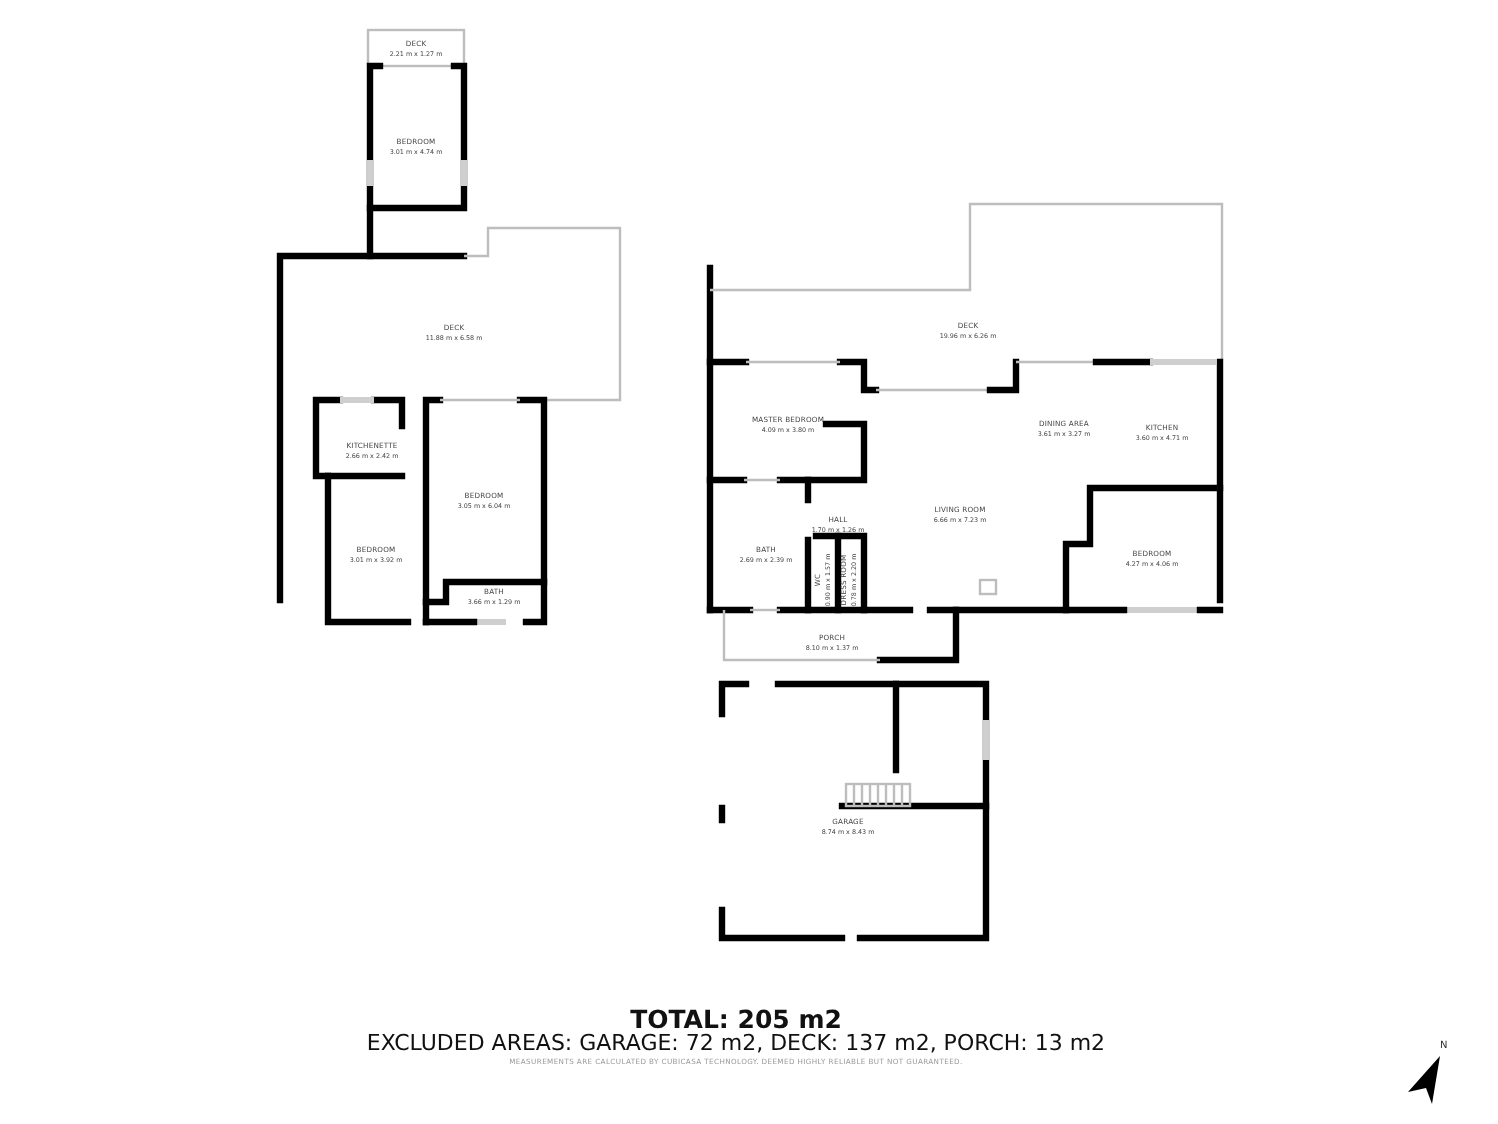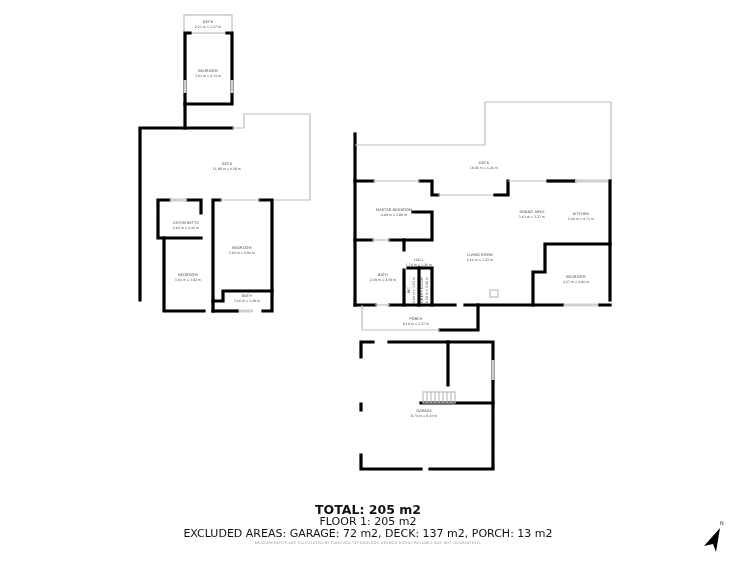--- a/index.html
+++ b/index.html
@@ -172,21 +172,20 @@
     <span class="n">PORCH</span>
     <span class="d">8.10 m x 1.37 m</span>
   </div>
 <div class="lbl" style="left:424px;top:409px;">
     <span class="n">GARAGE</span>
     <span class="d">8.74 m x 8.43 m</span>
   </div>
 
 <div class="summary">
   <div class="total">TOTAL: 205 m2</div>
-  <div class="floor">FLOOR 1: 205 m2</div>
   <div class="excl">EXCLUDED AREAS: GARAGE: 72 m2, DECK: 137 m2, PORCH: 13 m2</div>
   <div class="disc">MEASUREMENTS ARE CALCULATED BY CUBICASA TECHNOLOGY. DEEMED HIGHLY RELIABLE BUT NOT GUARANTEED.</div>
 </div>
 
 <div class="north">
   <svg width="30" height="30" viewBox="0 0 30 30">
     <polygon points="20,6 4,24 13,22 16,30" fill="#000"></polygon>
   </svg>
   <span style="position:absolute;left:20px;top:-2px;font-size:5px;color:#333;">N</span>
 </div>

